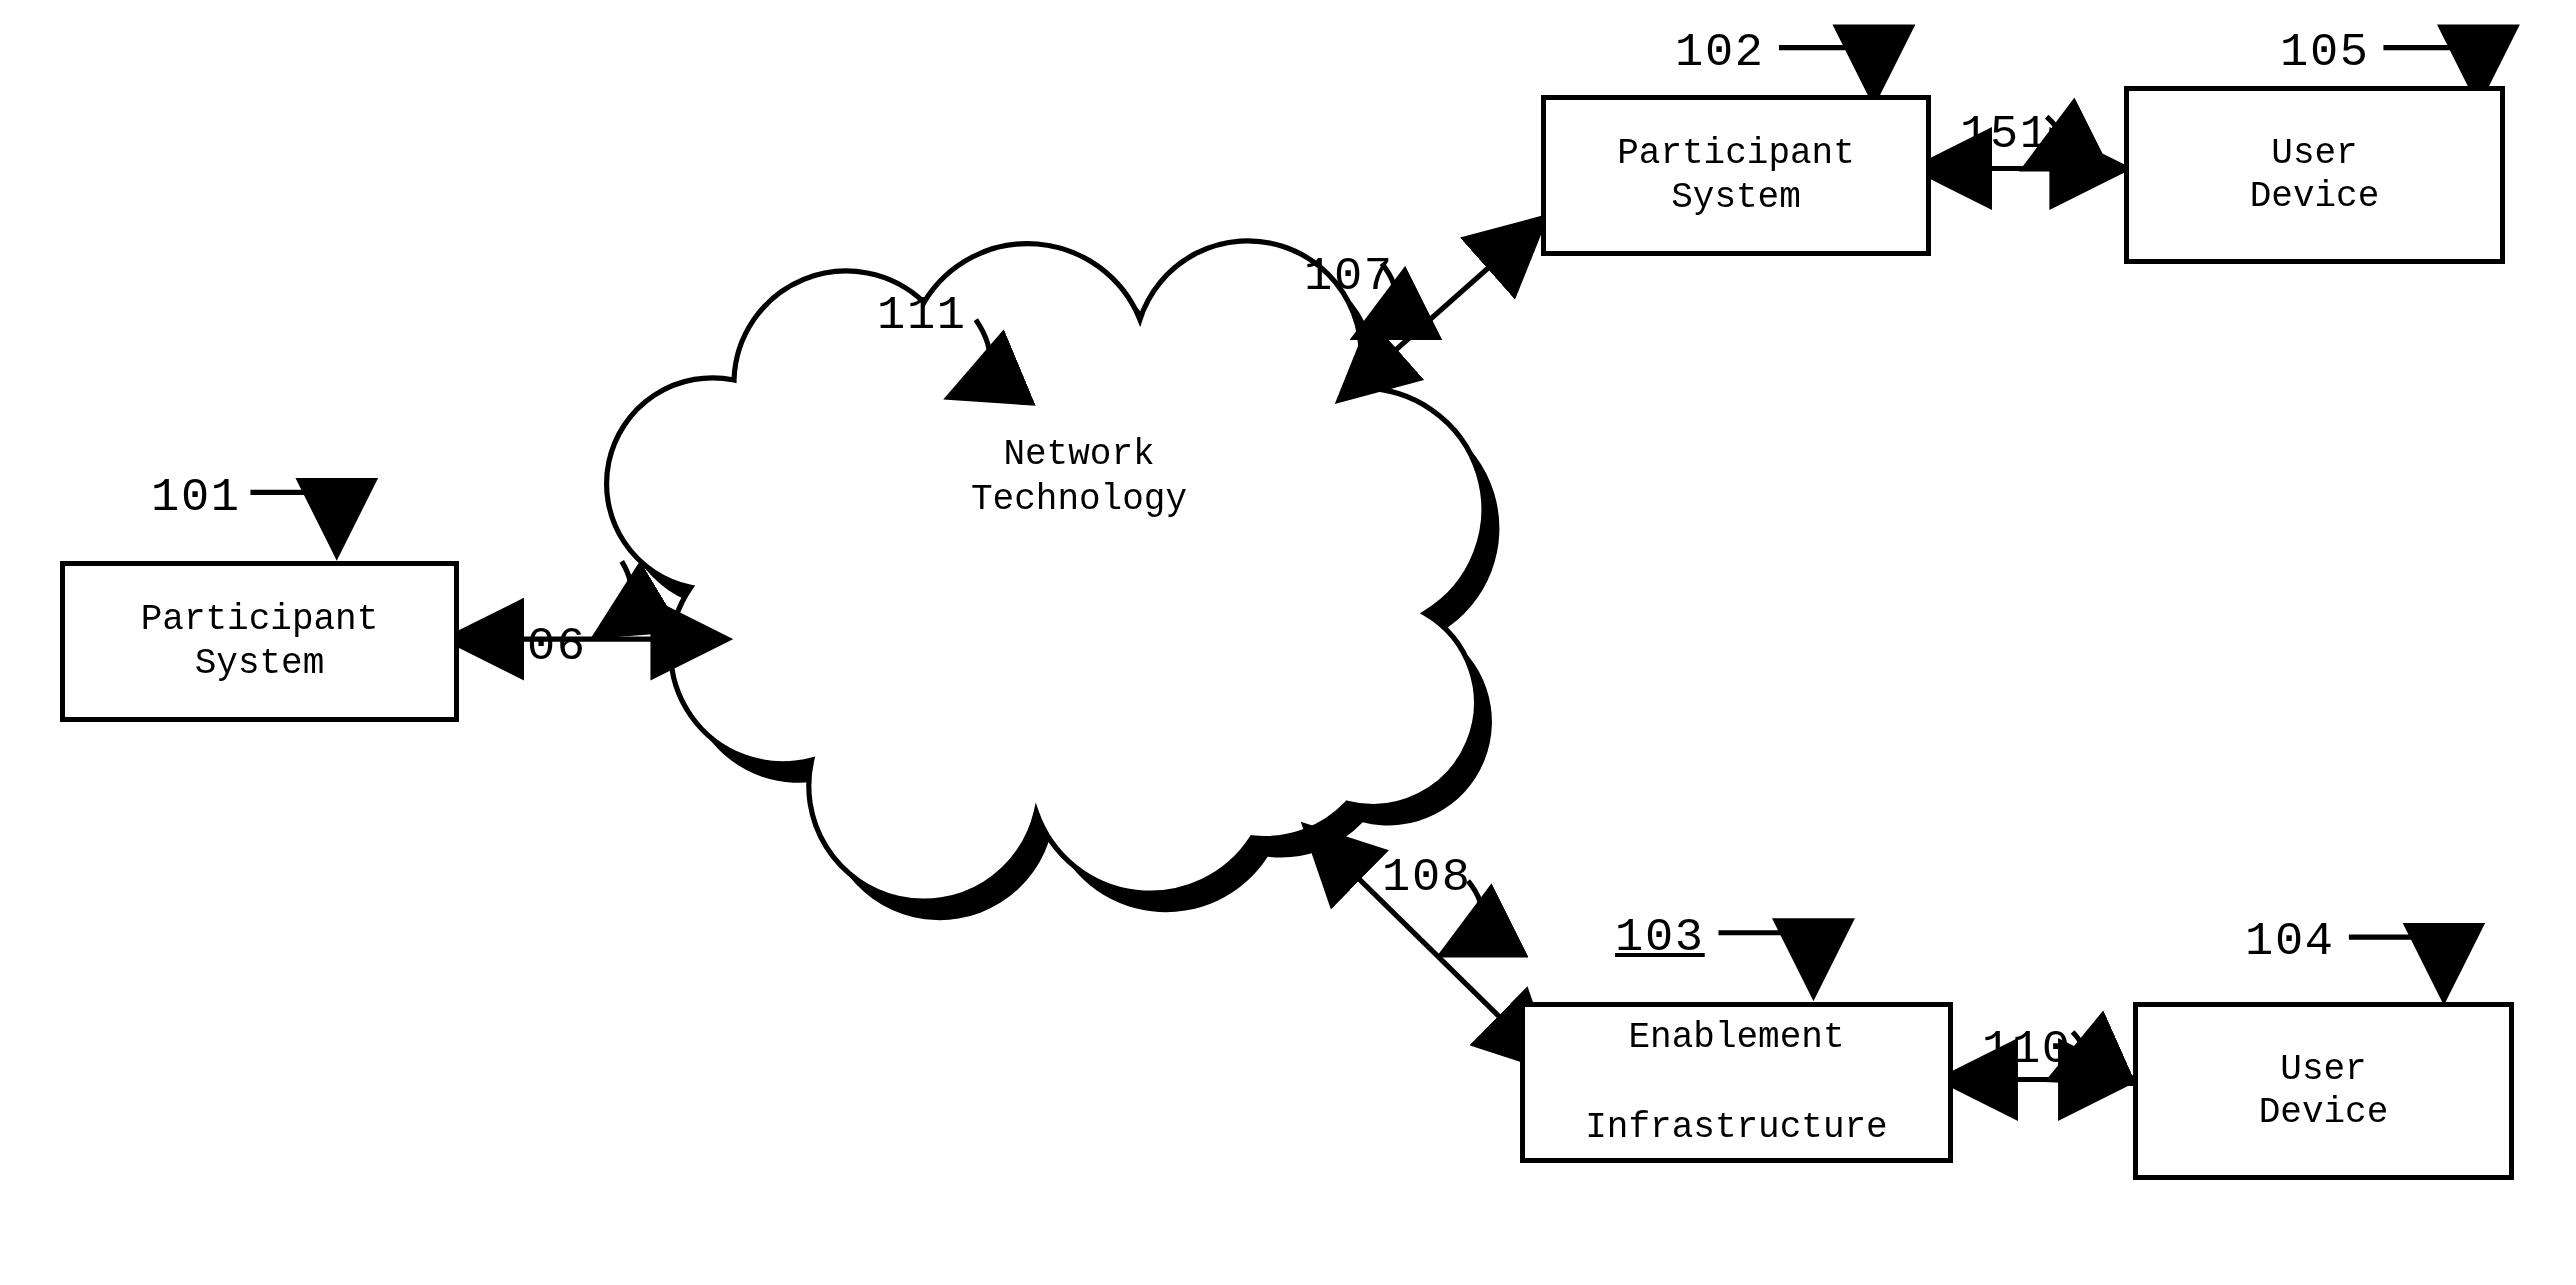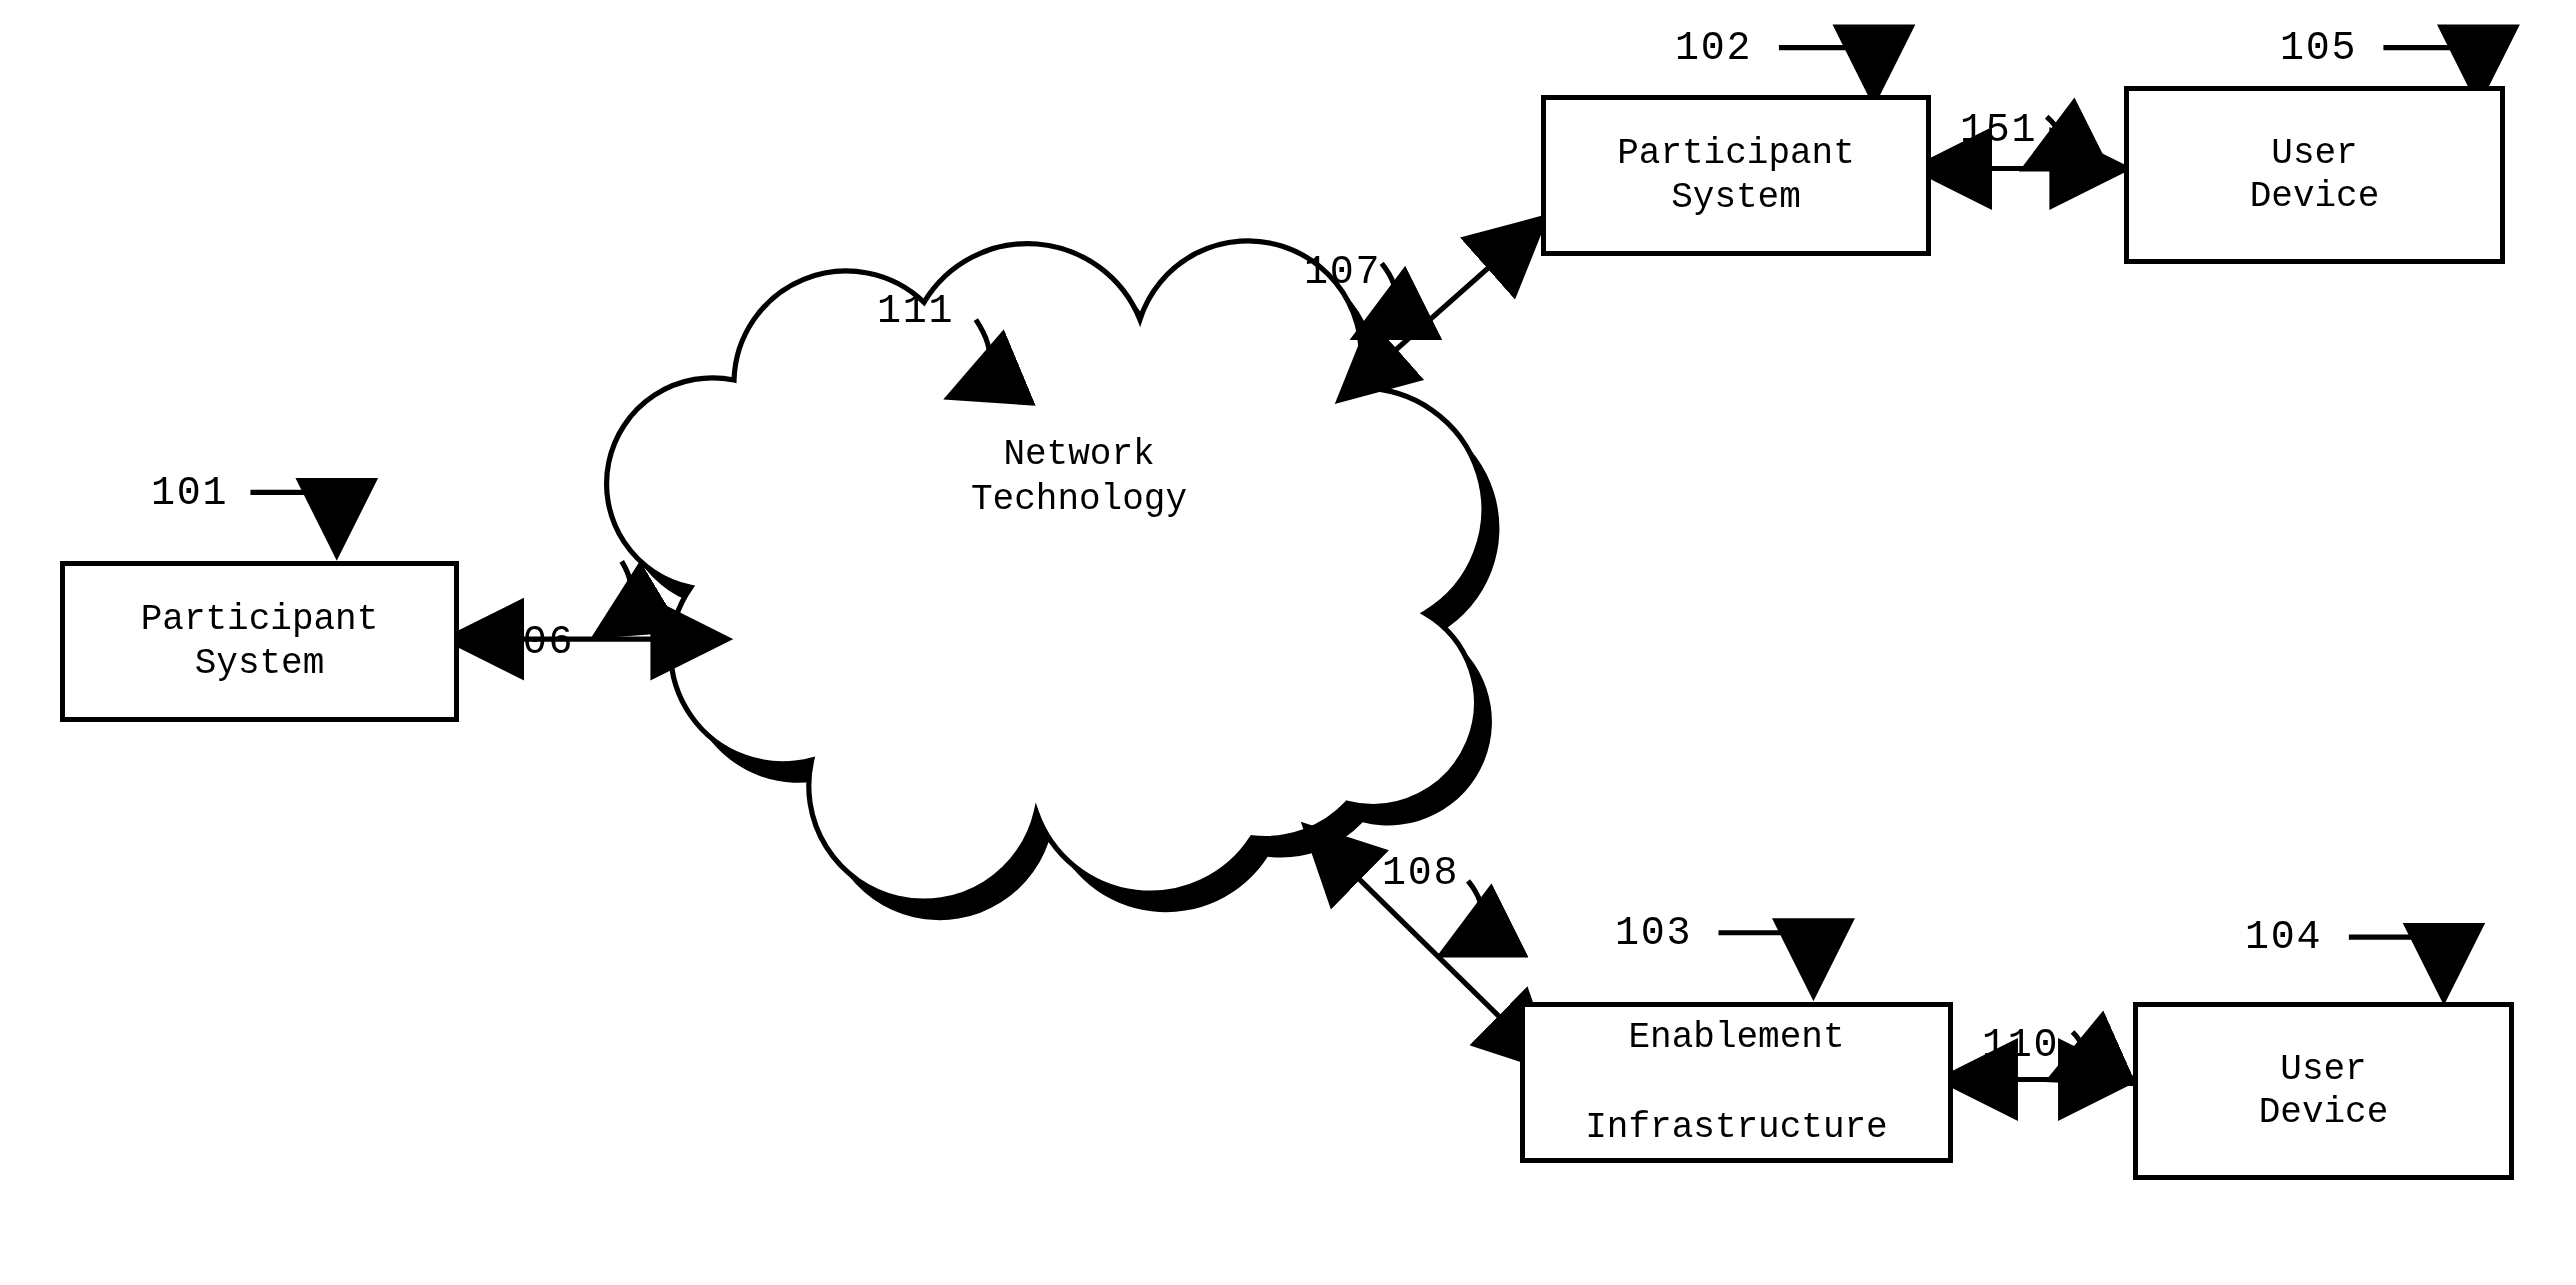--- a/index.html
+++ b/index.html
@@ -30,21 +30,21 @@
   .cloud {
     position: absolute;
     display: flex;
     justify-content: center;
     text-align: center;
     line-height: 1.25;
   }
   .cloud span { display: block; position: relative; z-index: 2; }
   .ref {
     position: absolute;
-    font-size: 40px;
+    font-size: 47px;
     letter-spacing: 1.7px;
   }
   svg.overlay {
     position: absolute;
     left: 0; top: 0;
     width: 2576px;
     height: 1286px;
     pointer-events: none;
   }
 </style>
@@ -157,18 +157,18 @@
   </div>
 
   <div class="ref" style="left:151px; top:471px;">101</div>
   <div class="ref" style="left:497px; top:620px;">106</div>
   <div class="ref" style="left:877px; top:289px;">111</div>
   <div class="ref" style="left:1304px; top:250px;">107</div>
   <div class="ref" style="left:1675px; top:26px;">102</div>
   <div class="ref" style="left:1960px; top:108px;">151</div>
   <div class="ref" style="left:2280px; top:26px;">105</div>
   <div class="ref" style="left:1382px; top:851px;">108</div>
-  <div class="ref" style="left:1615px; top:911px;">103</div>
+  <div class="ref" style="left:1615px; top:911px;text-decoration:underline;">103</div>
   <div class="ref" style="left:1982px; top:1023px;">110</div>
   <div class="ref" style="left:2245px; top:915px;">104</div>
 
 </div>
 
 
 </body></html>

